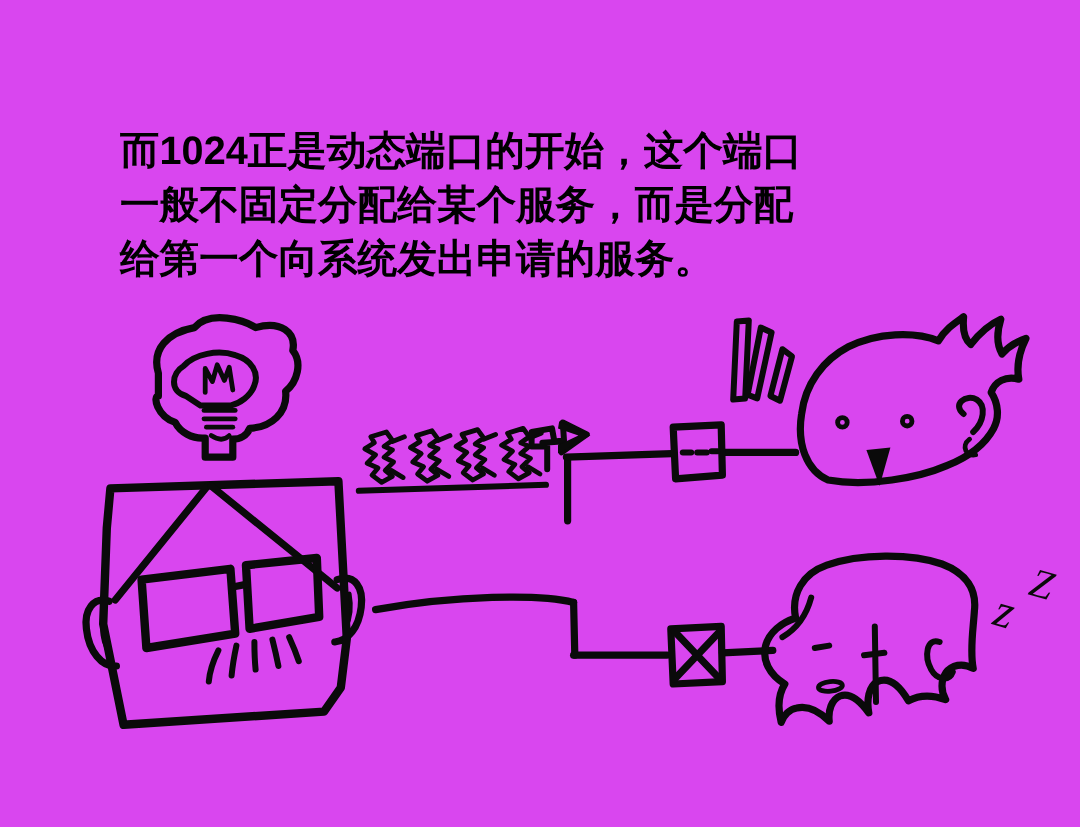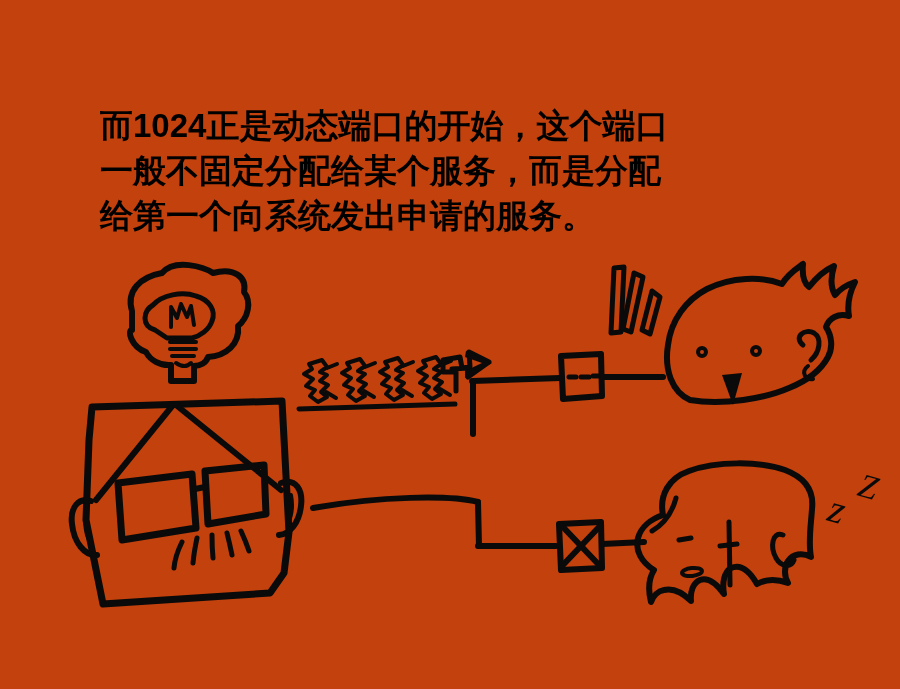--- a/index.html
+++ b/index.html
@@ -48,21 +48,21 @@
     stroke-linejoin: round;
   }
   .ink-fill {
     fill: #0a0a0a;
     stroke: none;
   }
 </style>
 </head>
 <body>
 
-<div id="slide" style="background: #c2410c;">
+<div id="slide" style="background: #d946ef;">
 
   <div id="caption">而1024正是动态端口的开始，这个端口
 一般不固定分配给某个服务，而是分配
 给第一个向系统发出申请的服务。</div>
 
   <svg id="artwork" viewBox="0 0 900 689" xmlns="http://www.w3.org/2000/svg">
 
     <g>
 
       <path class="ink" stroke-width="6" d="M132 311

